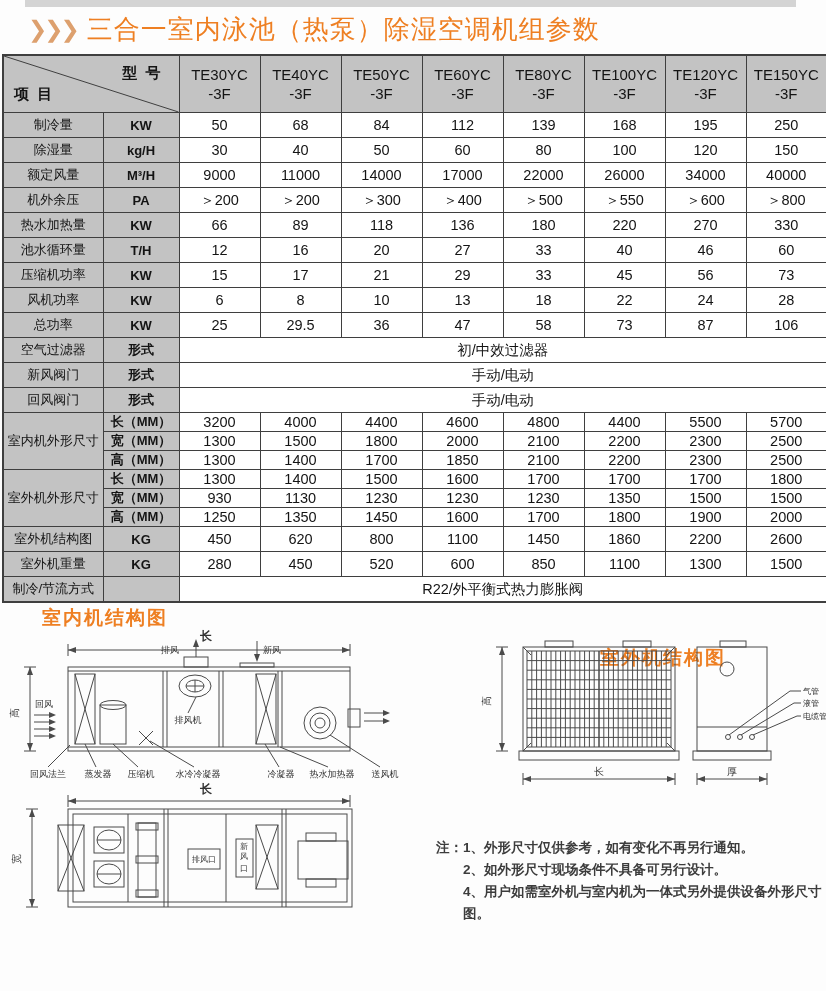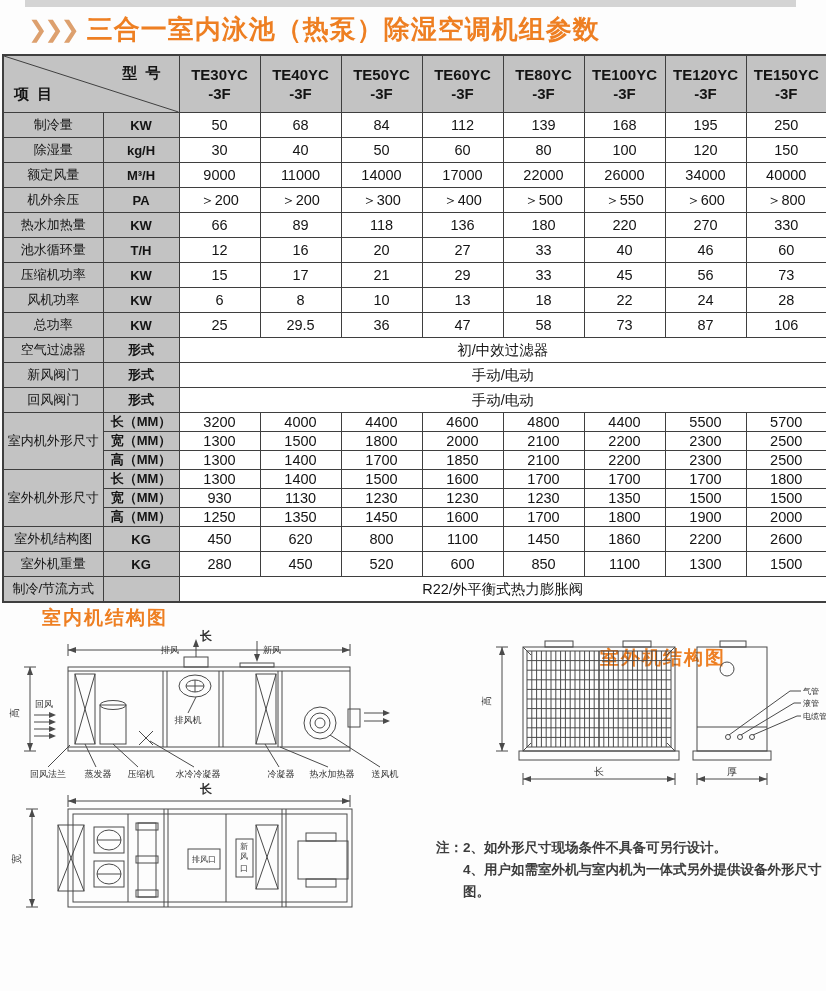--- a/index.html
+++ b/index.html
@@ -4,26 +4,26 @@
 <style>
   html,body{margin:0;padding:0;}
   body{
     width:826px;height:991px;position:relative;background:#fdfdfd;
     font-family:"Liberation Sans","DejaVu Sans",sans-serif;color:#141414;
     overflow:hidden;
   }
   .top-strip{position:absolute;top:0;left:25px;right:30px;height:7px;background:#d4d4d4;}
   .title-row{display:flex;align-items:center;gap:10px;padding:16px 0 8px 28px;}
   .chevrons{color:var(--chev,#dda06e);font-size:23px;font-weight:bold;letter-spacing:-3px;line-height:1;}
-  .page-title{color:var(--accent,#ee7f22);font-size:26px;font-weight:bold;letter-spacing:1px;line-height:1;}
+  .page-title{color:var(--accent,#ee7f22);font-size:26px;font-weight:normal;letter-spacing:1px;line-height:1;}
   
   table.spec{border-collapse:collapse;table-layout:fixed;width:822px;margin:4px 1px 0 2px;border:2px solid var(--bd,#3f3f3f);}
   table.spec th,table.spec td{border:1px solid var(--bd,#3f3f3f);text-align:center;vertical-align:middle;padding:0;overflow:hidden;}
   th.corner,td.lbl,td.unit,th.model{background:var(--hdr,#c3c3c3);}
-  th.model{height:56px;font-size:15px;font-weight:bold;line-height:1.3;}
+  th.model{height:56px;font-size:15px;font-weight:normal;line-height:1.3;}
   th.corner{position:relative;height:56px;}
   .corner-svg{position:absolute;left:0;top:0;width:100%;height:100%;}
   .corner-tr{position:absolute;top:8px;right:16px;font-size:15px;font-weight:bold;letter-spacing:2px;}
   .corner-bl{position:absolute;bottom:8px;left:10px;font-size:15px;font-weight:bold;letter-spacing:2px;}
   td.lbl{font-size:13px;font-weight:normal;height:24px;}
   td.unit{font-size:13px;font-weight:bold;}
   td.val,td.spanval{background:#fff;font-size:14.5px;}
   
   .bottom{position:relative;height:334px;margin-top:2px;}
   .diag-title{position:absolute;top:0;color:var(--accent,#ee7f22);font-size:19px;font-weight:bold;letter-spacing:2px;}
@@ -560,17 +560,18 @@
       <line x1="227" y1="146" x2="227" y2="158"></line>
       <line x1="297" y1="146" x2="297" y2="158"></line>
     <polygon points="227,152 235,149 235,155"></polygon>
       <polygon points="297,152 289,149 289,155"></polygon>
     <text class="t10" x="262" y="148" text-anchor="middle">厚</text>
   </svg>
 
   <div class="notes">
     <span class="notes-prefix">注：</span>
     <div class="note-lines" id="note-lines">
+        <div class="note-line">1、外形尺寸仅供参考，如有变化不再另行通知。</div>
         <div class="note-line">2、如外形尺寸现场条件不具备可另行设计。</div>
         <div class="note-line">4、用户如需室外机与室内机为一体式另外提供设备外形尺寸图。</div>
       </div>
   </div>
 </div>
 
 </body></html>

